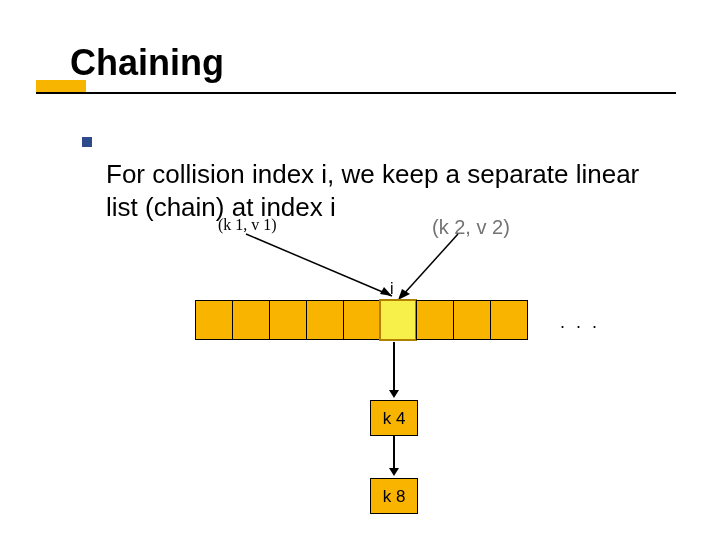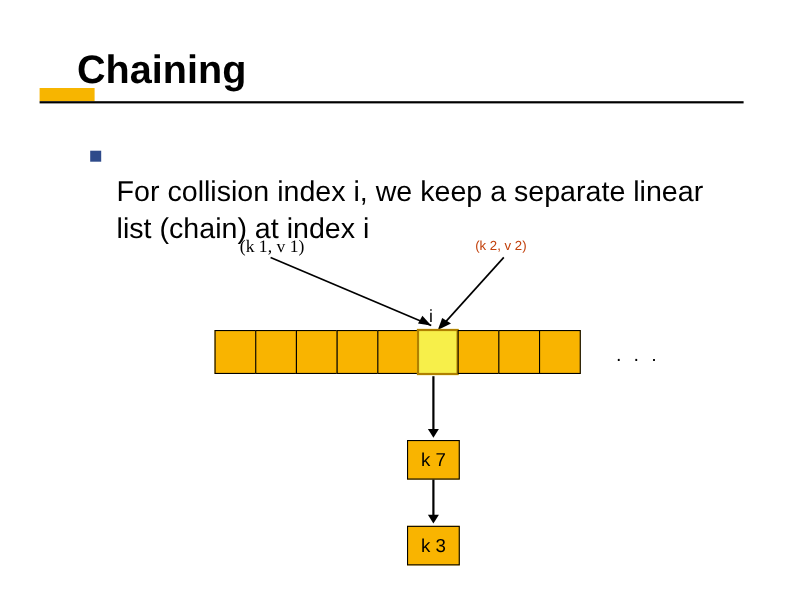--- a/index.html
+++ b/index.html
@@ -58,22 +58,22 @@
     left: 218px;
     top: 216px;
     font-size: 16px;
     color: #000;
     font-family: Liberation Serif, serif;
   }
   .kv2 {
     position: absolute;
     left: 432px;
     top: 216px;
-    font-size: 12px;
-    color: #c2410c;
+    font-size: 20px;
+    color: #737373;
   }
   .i-label {
     position: absolute;
     left: 390px;
     top: 280px;
     font-size: 16px;
     color: #000;
   }
   .array {
     position: absolute;
@@ -166,18 +166,18 @@
   <div class="cell filled"></div>
   <div class="cell filled"></div>
   <div class="cell filled"></div>
 </div>
 
 <div class="dots">. . .</div>
 
 <div class="line" style="left:393px;top:342px;width:2px;height:50px"></div>
 <div class="arrowhead down" style="left:389px;top:390px"></div>
 
-<div class="chain-box chain1">k 7</div>
+<div class="chain-box chain1">k 4</div>
 
 <div class="line" style="left:393px;top:436px;width:2px;height:34px"></div>
 <div class="arrowhead down" style="left:389px;top:468px"></div>
 
-<div class="chain-box chain2">k 3</div>
+<div class="chain-box chain2">k 8</div>
 
 </body></html>

